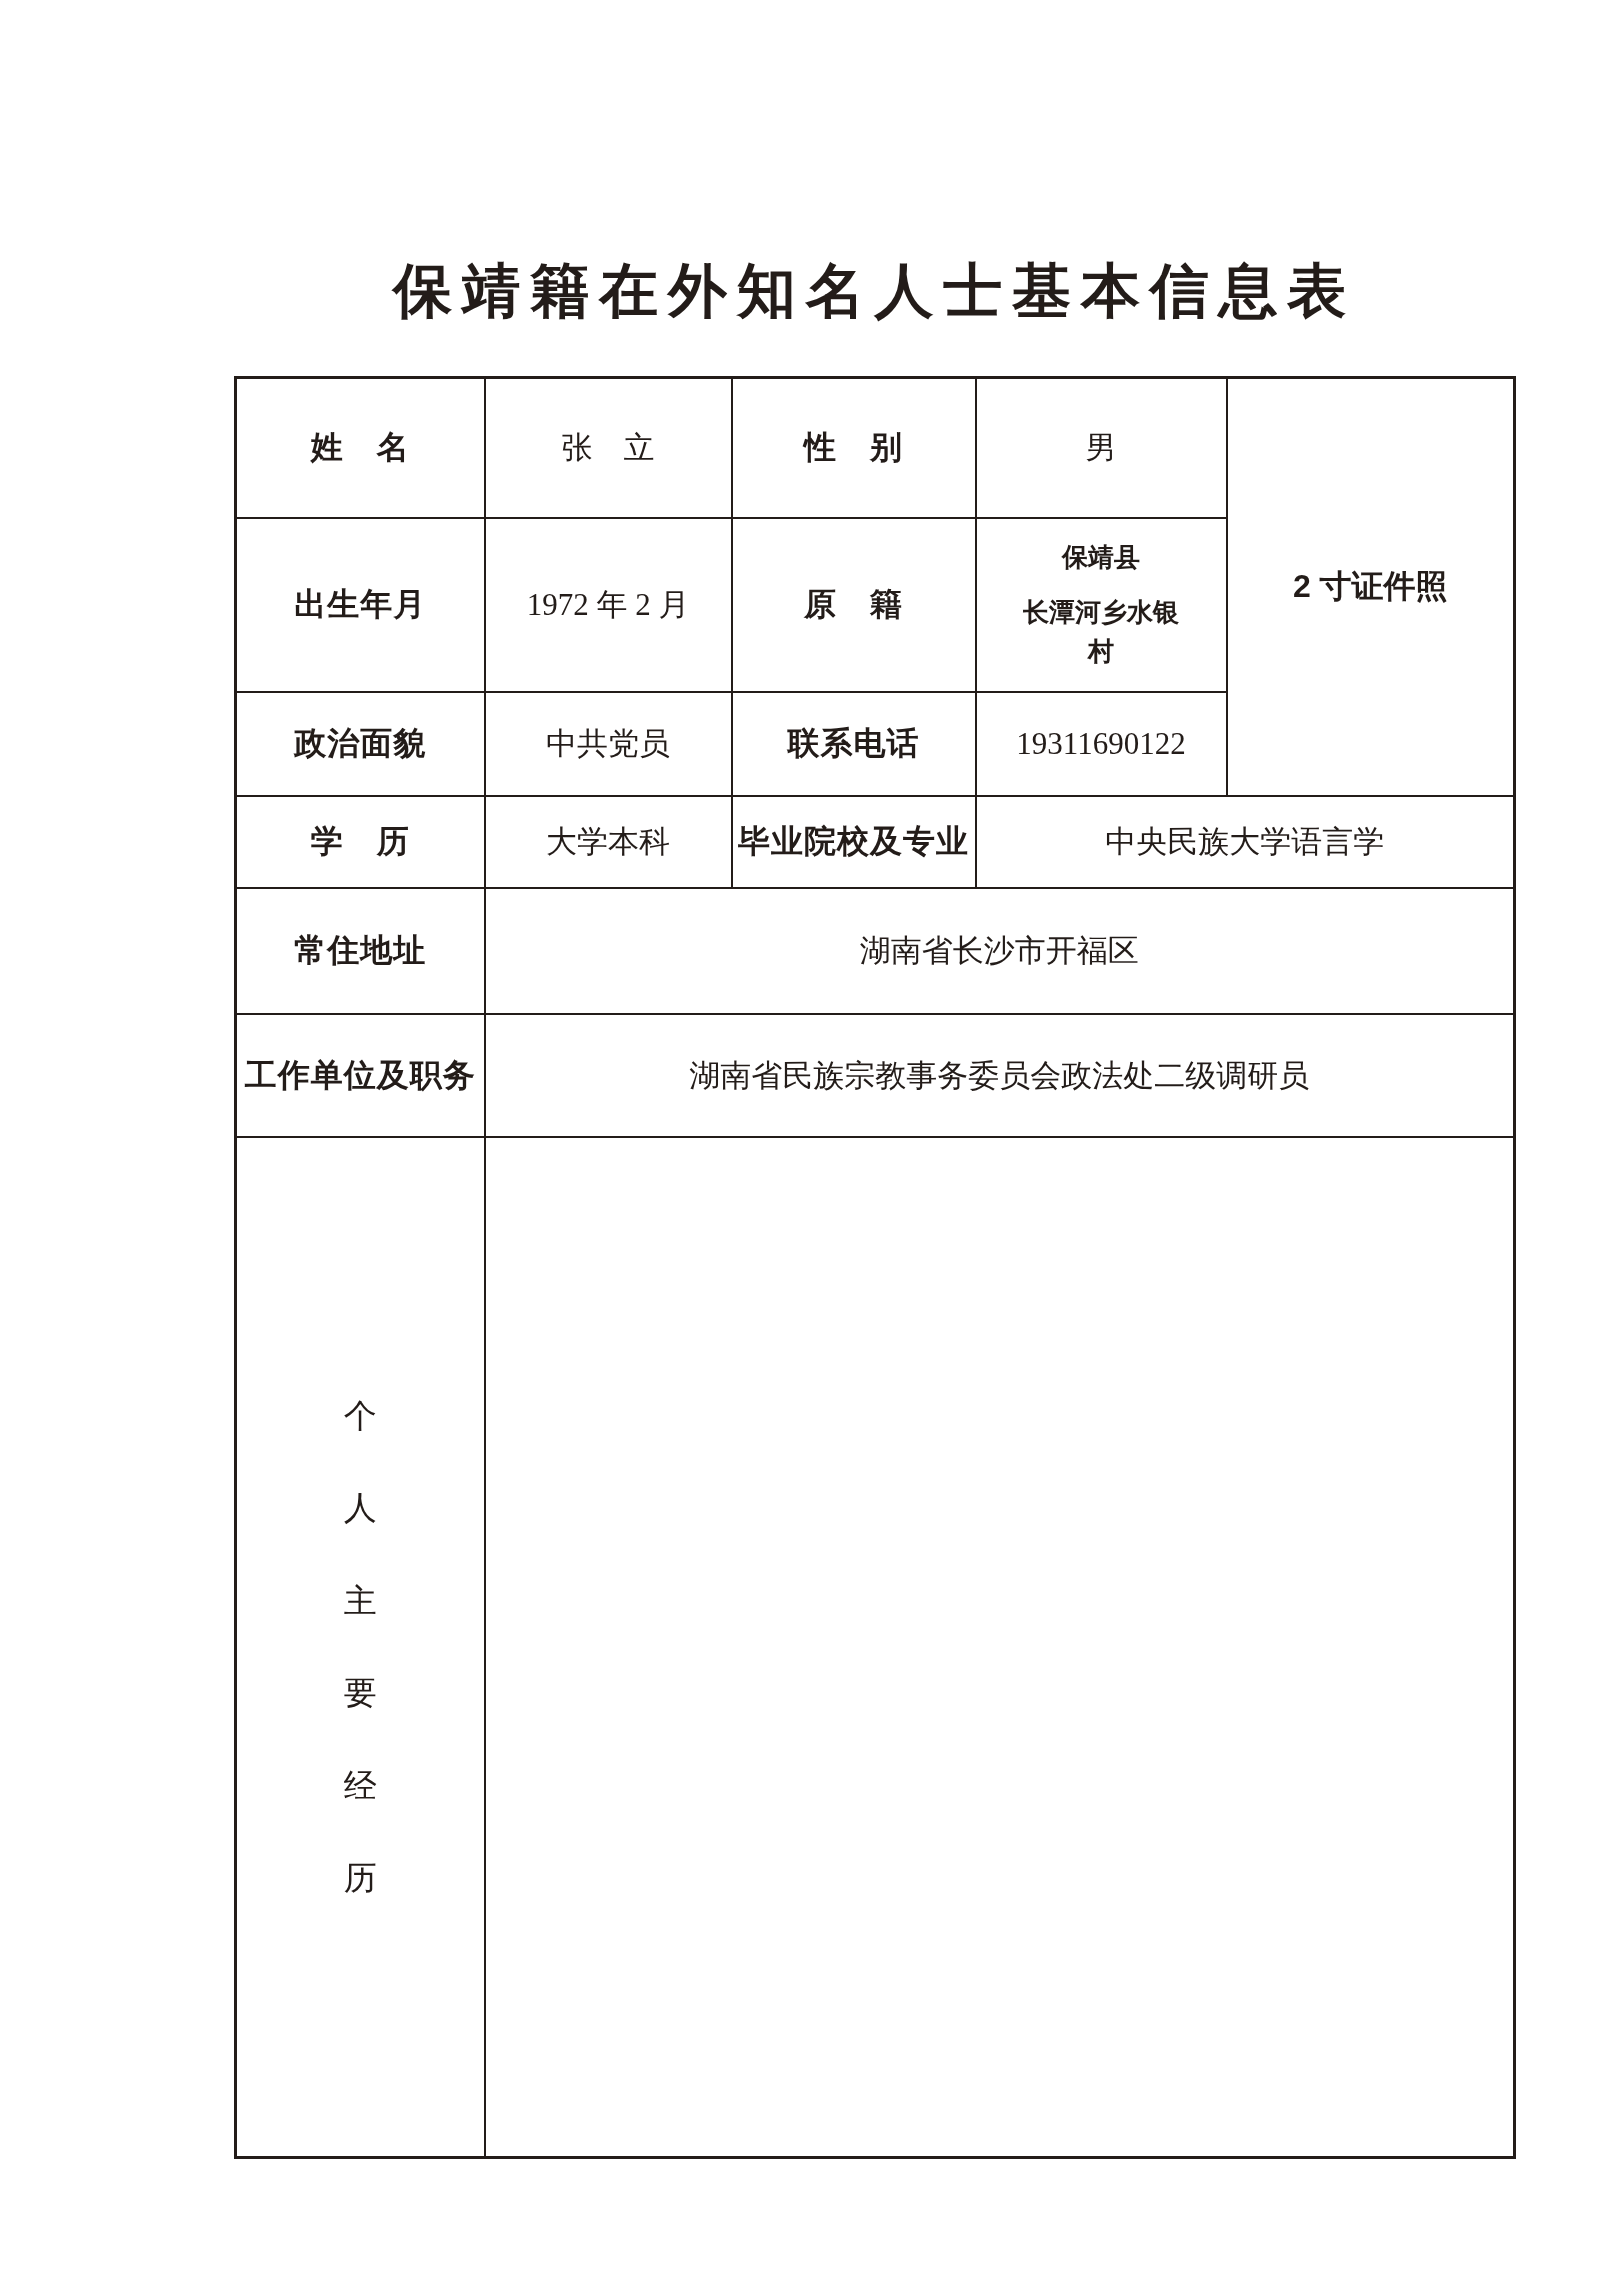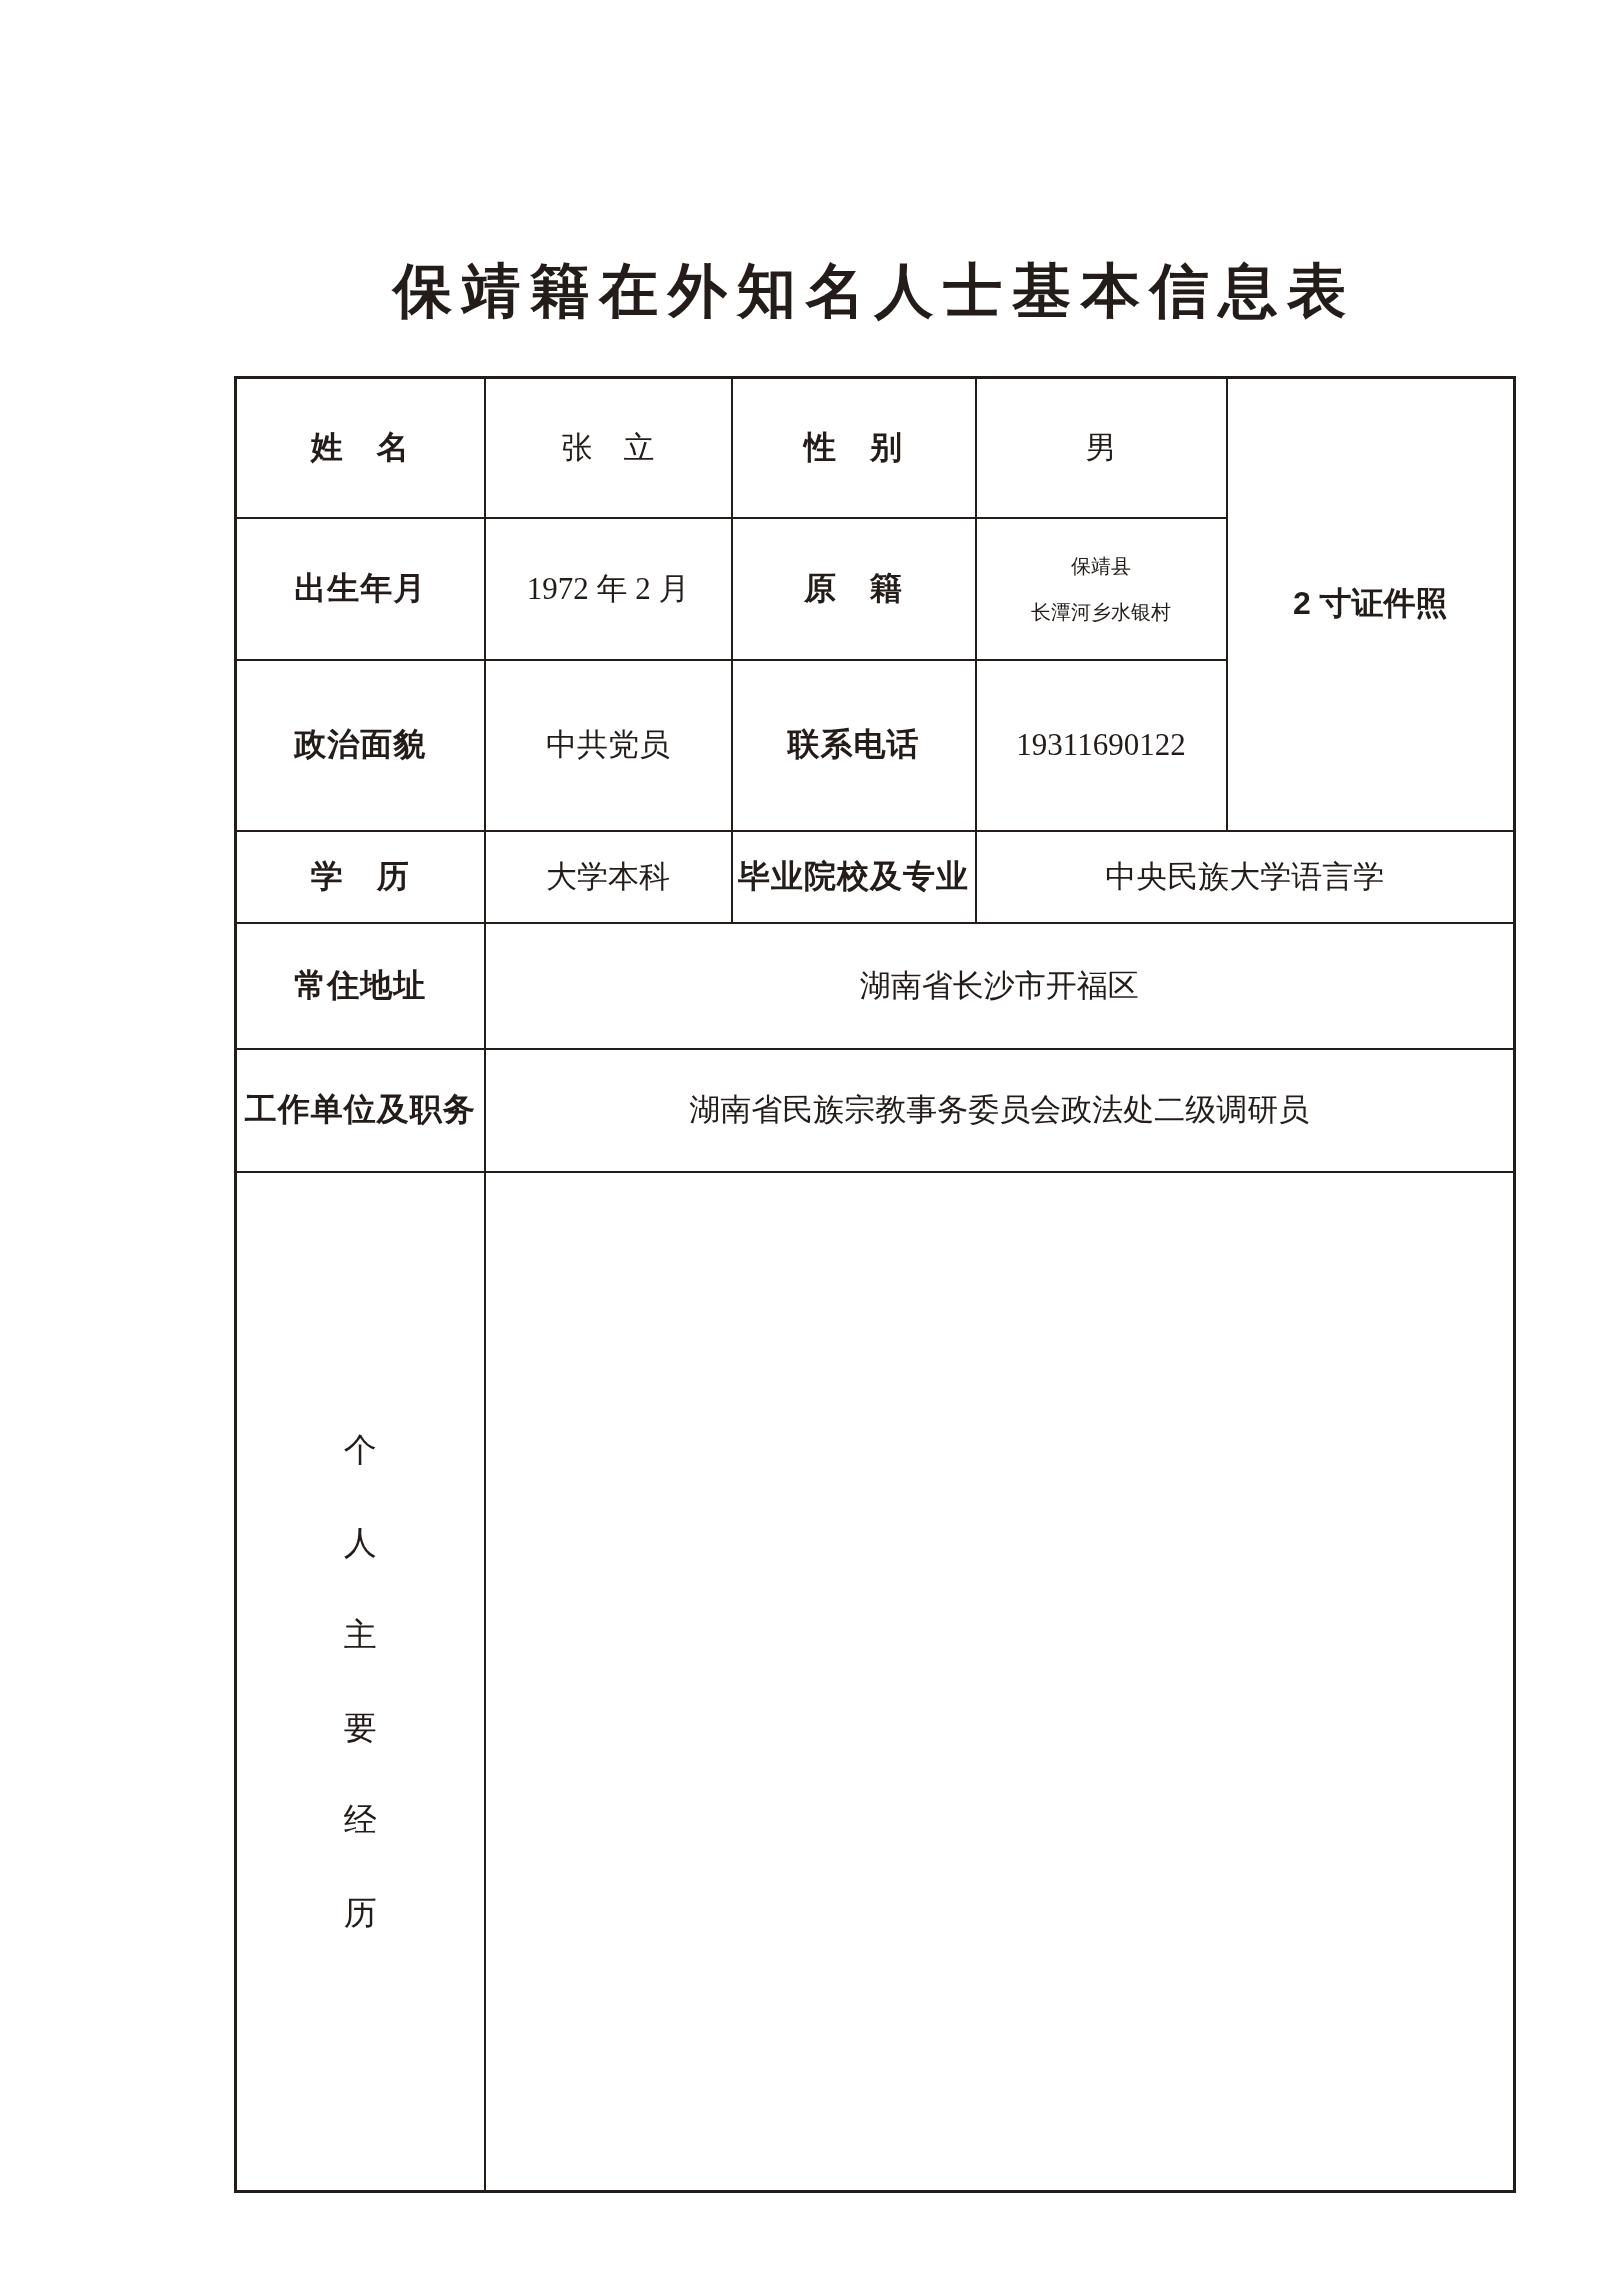--- a/index.html
+++ b/index.html
@@ -49,21 +49,21 @@
   td.value {
     font-family: "Liberation Serif", "DejaVu Serif", serif;
     font-weight: normal;
     font-size: 31px;
   }
   td.photo-cell {
     font-family: Liberation Sans, sans-serif;
     font-weight: bold;
     font-size: 32px;
   }
-  .two-line span { display: block; line-height: 1.5; font-size: 20px; }
+  .two-line span { display: block; line-height: 1.5; font-size: 26px; font-weight: bold; }
   td.experience-label {
     font-family: "Liberation Sans", "DejaVu Sans", sans-serif;
     font-weight: normal;
     font-size: 33px;
   }
   .vert-stack {
     display: flex;
     flex-direction: column;
     align-items: center;
     justify-content: center;
@@ -102,21 +102,21 @@
       <td class="value">1972 年 2 月</td>
       <td class="label">原　籍</td>
       <td class="value">
         <div class="two-line">
           <span>保靖县</span>
           <span>长潭河乡水银村</span>
         </div>
       </td>
     </tr>
 
-    <tr style="height:171px">
+    <tr style="height:104px">
       <td class="label">政治面貌</td>
       <td class="value">中共党员</td>
       <td class="label">联系电话</td>
       <td class="value">19311690122</td>
     </tr>
 
     <tr style="height:92px">
       <td class="label">学　历</td>
       <td class="value">大学本科</td>
       <td class="label">毕业院校及专业</td>

